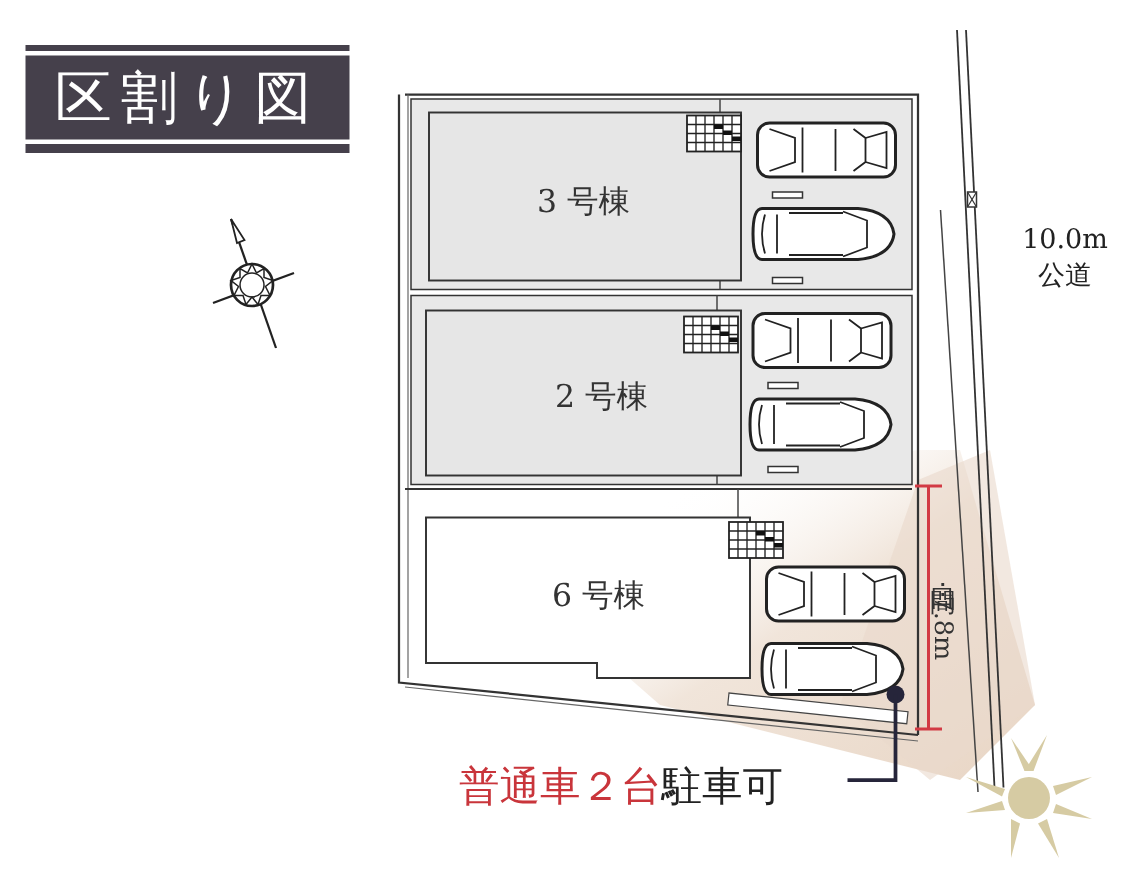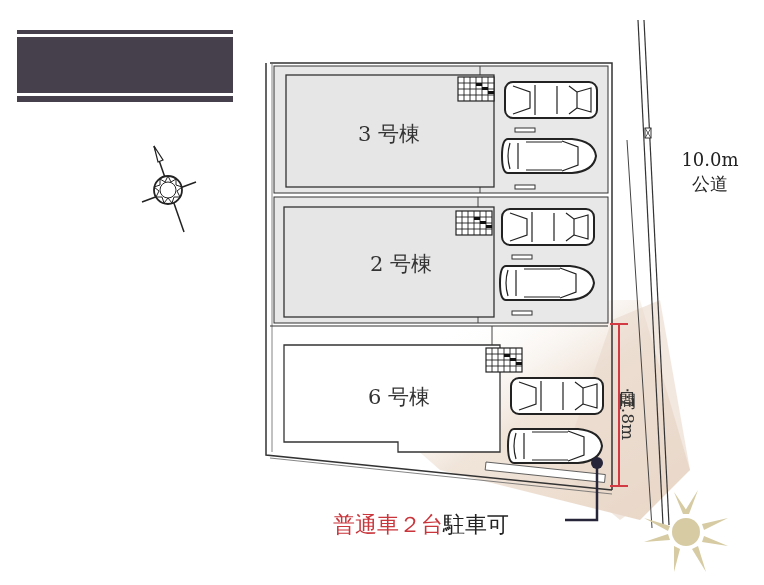--- a/index.html
+++ b/index.html
@@ -14,31 +14,32 @@
   .title-text { position: absolute; left: 0; top: 7px; width: 216px; height: 56px;
                 color: #ffffff; font-size: 38px; line-height: 56px; text-align: center;
                 letter-spacing: 6px; font-family: "DejaVu Serif", serif; }
   svg { position: absolute; left: 0; top: 0; }
   .lbl { position: absolute; color: #333; font-size: 21px; font-family: "DejaVu Serif", serif; }
   .road-lbl { position: absolute; left: 680px; top: 148px; width: 60px; text-align: center;
               font-size: 18px; line-height: 24px; color: #222; }
   .frontage { position: absolute; left: 613px; top: 340px; width: 30px; height: 140px;
               writing-mode: vertical-rl; font-size: 17px; color: #333; line-height: 30px;
               text-align: center; }
-  .parking { position: absolute; left: 333px; top: 505px; font-size: 22px; line-height: 40px; white-space: nowrap; }
+  .parking { position: absolute; left: 306px; top: 505px; font-size: 27px; line-height: 40px; white-space: nowrap; }
   .parking .red { color: #c9353b; }
   .parking .dark { color: #222; }
 </style>
 </head>
 <body>
 
 <div class="abs title-box">
   <div class="bar top"></div>
   <div class="bar main"></div>
   <div class="bar bot"></div>
+  <div class="title-text">区割り図</div>
 </div>
 
 <svg width="764" height="585" viewBox="0 0 764 585">
   <defs>
     <linearGradient id="sunGrad" x1="1" y1="1" x2="0.2" y2="0.2">
       <stop offset="0" stop-color="#e8d5c4" stop-opacity="1"></stop>
       <stop offset="0.6" stop-color="#efe2d6" stop-opacity="0.9"></stop>
       <stop offset="1" stop-color="#ffffff" stop-opacity="0"></stop>
     </linearGradient>
     <g id="car">

